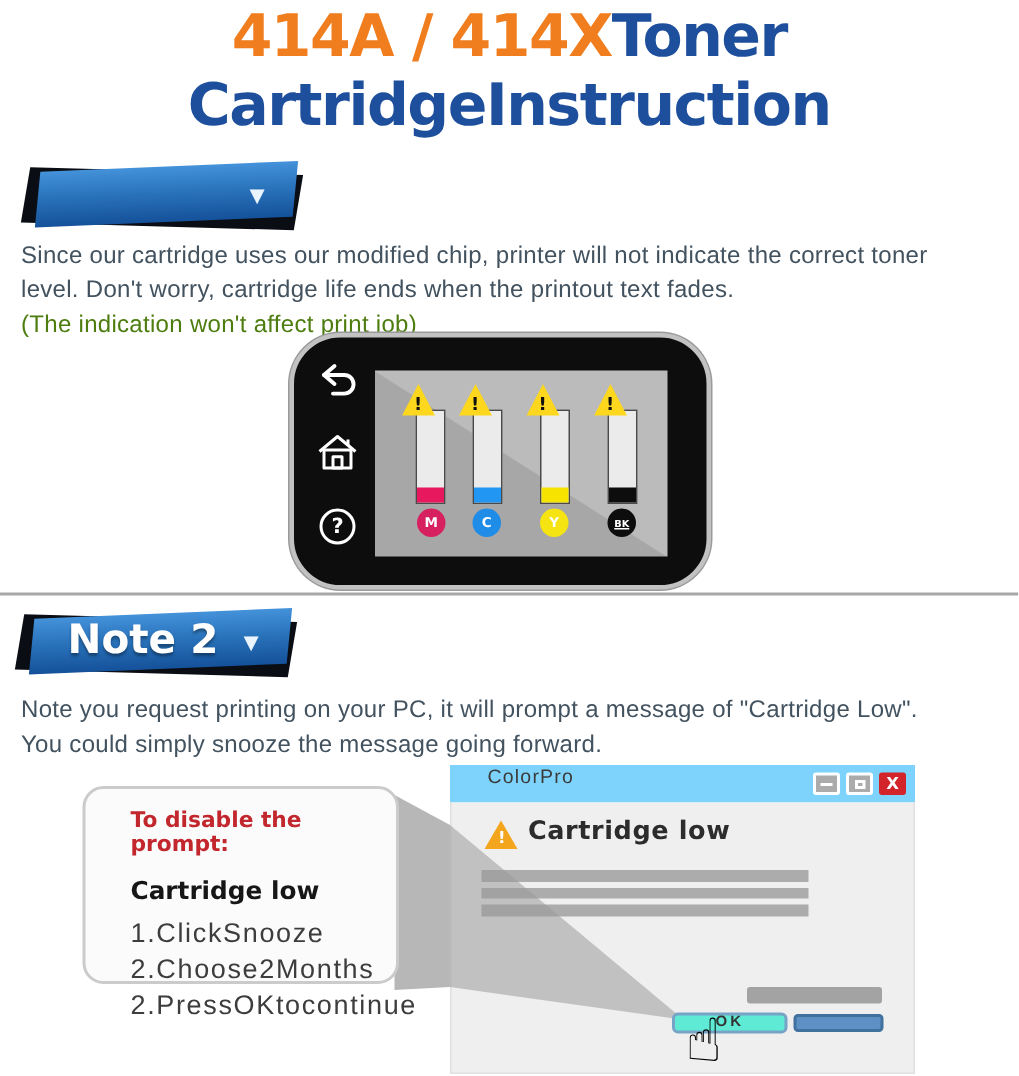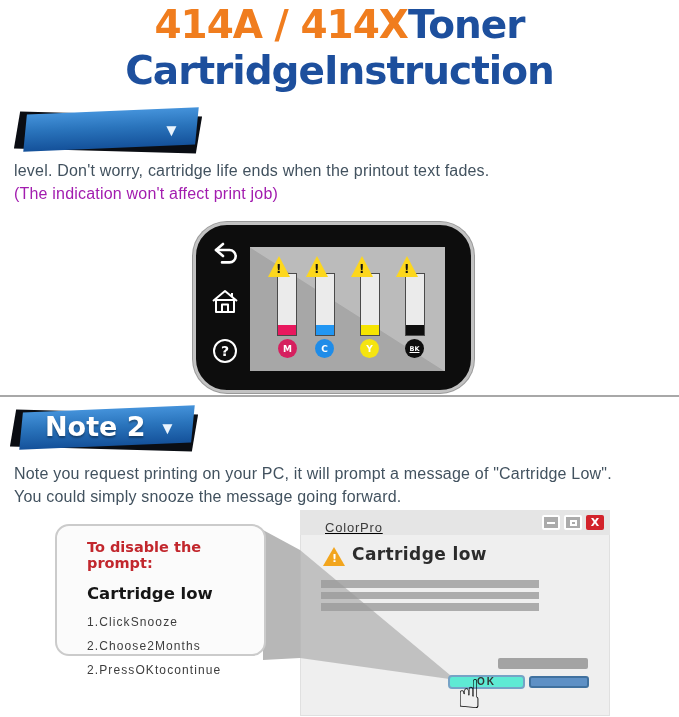--- a/index.html
+++ b/index.html
@@ -27,21 +27,21 @@
   .nb-arrow{position:absolute;left:143px;top:11px;color:#eaf4fd;font-size:17px;}
 
   .nb1{left:20px;top:110px;}
   .nb2{left:16px;top:408px;}
 
   
   .para{position:absolute;left:14px;font-size:16px;line-height:23px;
         letter-spacing:.2px;color:#42525f;}
   .p1{top:159px;}
   .p2{top:462px;}
-  .red{color:#a21caf;}
+  .red{color:#4d7c0f;}
 
   
   .printer{position:absolute;left:193px;top:222px;width:281px;height:171px;
            background:#0d0d0d;border:3px solid #c2c2c2;border-radius:34px;
            box-shadow:0 0 0 1px #9a9a9a;box-sizing:border-box;}
   .picon{position:absolute;color:#fff;}
   .picon svg{display:block;}
   .icon-back{left:17px;top:17px;}
   .icon-home{left:15px;top:63px;}
   .icon-help{left:17px;top:114px;width:24px;height:24px;border:2px solid #fff;
@@ -67,22 +67,22 @@
   .c0{left:28px;} .c1{left:65px;} .c2{left:110px;} .c3{left:155px;text-decoration:underline;}
 
   
   .divider{position:absolute;left:0;top:395px;width:679px;height:2px;background:#a8a8a8;}
 
   
   .beam{position:absolute;left:0;top:0;z-index:2;pointer-events:none;}
 
   
   .dialog{position:absolute;left:300px;top:510px;width:310px;height:206px;}
-  .titlebar{position:absolute;left:0;top:0;width:100%;height:25px;background:#e5e5e5;
-            display:flex;align-items:flex-end;text-decoration:underline;}
+  .titlebar{position:absolute;left:0;top:0;width:100%;height:25px;background:#7dd3fc;
+            display:flex;align-items:flex-start;}
   .dlg-title{margin-left:25px;font-size:13px;letter-spacing:.8px;color:#3b3b3b;}
   .winbtns{position:absolute;right:6px;top:5px;display:flex;gap:4px;}
   .wb{width:18px;height:15px;border-radius:2px;box-sizing:border-box;
       display:flex;align-items:center;justify-content:center;}
   .wb.minb,.wb.maxb{background:#ababab;border:2px solid #fff;}
   .wb .minus{width:8px;height:2px;background:#fff;display:block;}
   .wb .sq{width:7px;height:6px;border:2px solid #fff;display:block;box-sizing:border-box;}
   .wb.closeb{background:#d3232b;color:#fff;font-weight:800;font-size:11px;
              font-family:"DejaVu Sans",sans-serif;line-height:11px;}
   .dlg-body{position:absolute;left:0;top:25px;width:100%;height:181px;background:#efefef;
@@ -109,40 +109,41 @@
         font-family:"DejaVu Sans",sans-serif;line-height:44px;}
 
   
   .callout{position:absolute;left:55px;top:524px;width:211px;height:132px;z-index:4;
            background:#fbfbfb;border:2px solid #cbcbcb;border-radius:14px;
            box-sizing:border-box;padding:13px 0 0 30px;}
   .co-heading{font-family:"DejaVu Sans",sans-serif;font-weight:800;font-size:14.5px;
               color:#c2272d;}
   .co-sub{font-family:"DejaVu Sans",sans-serif;font-weight:800;font-size:16.5px;
           color:#161616;margin-top:13px;}
-  .co-steps{margin-top:7px;font-size:12px;line-height:24px;letter-spacing:1.1px;
+  .co-steps{margin-top:7px;font-size:18px;line-height:24px;letter-spacing:1.1px;
             color:#3d3d3d;}
 </style>
 </head>
 <body>
 
 <div class="page">
 
   <header class="title">
     <div><span class="orange">414A / 414X</span><span class="blue word-gap">Toner</span></div>
     <div class="blue">CartridgeInstruction</div>
   </header>
 
   <div class="note-badge nb1">
     <span class="nb-shadow"></span>
     <span class="nb-face"></span>
     <span class="nb-arrow">▼</span>
   </div>
 
   <div class="para p1">
+    <div>Since our cartridge uses our modified chip, printer will not indicate the correct toner</div>
     <div>level. Don't worry, cartridge life ends when the printout text fades.</div>
     <div class="red">(The indication won't affect print job)</div>
   </div>
 
   <div class="printer">
     <span class="picon icon-back">
       <svg width="27" height="23" viewBox="0 0 27 23" fill="none" stroke="#fff" stroke-width="2.6" stroke-linecap="round" stroke-linejoin="round">
         <path d="M10 2 L3 8 L10 14"></path>
         <path d="M3 8 H16.5 a6.2 6.2 0 0 1 0 12.4 H9"></path>
       </svg>

